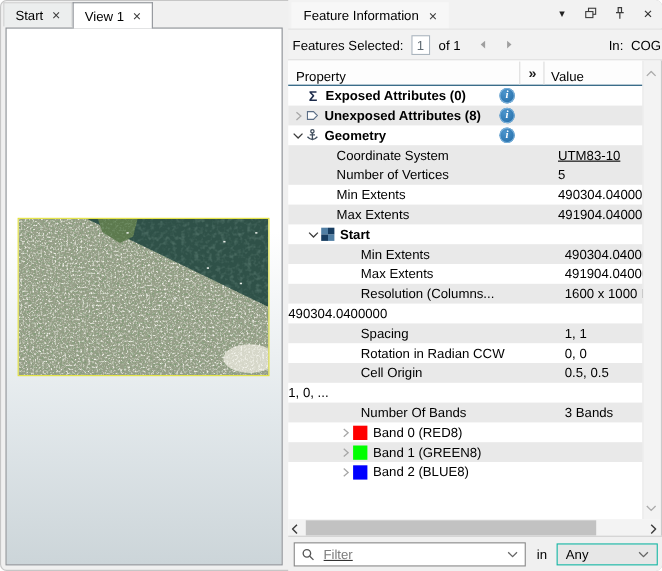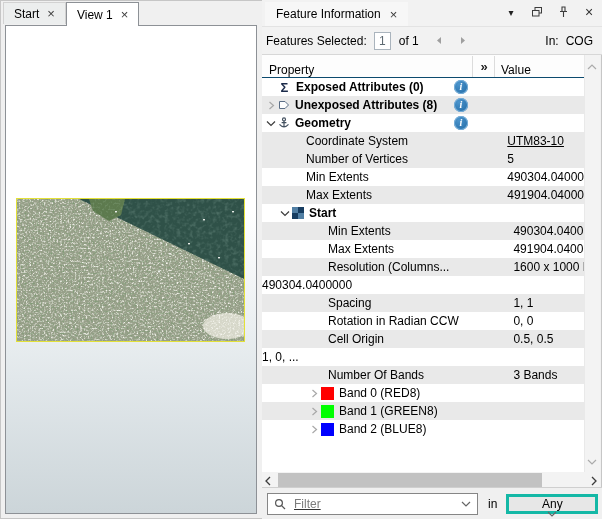--- a/index.html
+++ b/index.html
@@ -1,18 +1,18 @@
 <!DOCTYPE html>
 <html><head>
 <meta charset="utf-8">
 <style>
   html,body{margin:0;padding:0;}
   .app{position:relative;width:602px;height:519px;background:#f0f0f0;overflow:hidden;
        font-family:"Liberation Sans",sans-serif;font-size:12px;color:#000;
-       box-shadow:inset 0 0 0 1px #c6c6c6;}
+       box-shadow:inset 0 0 0 1px #c6c6c6;border-radius:6px;}
   
   #left-tabs{position:absolute;left:3px;top:2px;height:23px;display:flex;z-index:3;}
   .vtab{display:flex;align-items:center;gap:8px;padding:0 10px;height:21px;
         background:#eceeee;border:1px solid #d2d2d2;border-bottom:none;}
   .vtab.active{background:#fff;border:1px solid #8d9196;border-bottom:none;height:23px;}
   .tab-close{color:#3c3c3c;font-size:13px;line-height:13px;cursor:default;}
   #canvas{position:absolute;left:5px;top:25px;width:250px;height:487px;border:1px solid #8d9196;
           background:linear-gradient(180deg,#ffffff 0%,#ffffff 38%,#e2e8eb 72%,#ccd5d9 100%);}
   #aerial{position:absolute;left:11px;top:173px;width:227px;height:142px;outline:1.5px solid #e3e138;}
   
@@ -65,22 +65,22 @@
   .hthumb{position:absolute;left:16px;top:1px;width:264px;height:14px;background:#c2c2c2;}
   
   #pfilter{position:absolute;left:262px;top:487px;width:340px;height:32px;border-top:1px solid #cfcfcf;
            background:#f0f0f0;display:flex;align-items:center;}
   .fcombo{margin-left:5px;width:209px;height:20px;background:#fff;border:1px solid #868686;
           display:flex;align-items:center;}
   .fcombo input{border:none;outline:none;flex:1;font:12px "Liberation Sans",sans-serif;color:#333;
           background:transparent;min-width:0;text-decoration:underline;}
   .fcombo input::placeholder{color:#7c7c7c;}
   .flabel{margin:0 9px 0 10px;}
-  .fselect{width:92px;height:20px;background:#e7e7e7;border:3px solid #14b8a6;display:flex;
-           align-items:center;justify-content:space-between;padding:0 7px;box-sizing:border-box;flex-direction:column;}
+  .fselect{width:92px;height:20px;background:#e7e7e7;border:1px solid #14b8a6;display:flex;
+           align-items:center;justify-content:space-between;padding:0 7px;box-sizing:border-box;}
 </style>
 </head>
 <body>
 
 <div class="app">
 
   <div id="left-tabs">
     <div class="vtab">
       <span>Start</span>
       <span class="tab-close">×</span>
@@ -163,21 +163,21 @@
           <path d="M6 1 L2 4.5 L6 8 Z" fill="#9f9f9f"></path>
         </svg>
     </span>
     <span class="nav-arrow">
       <svg width="8" height="9" viewBox="0 0 8 9">
           <path d="M2 1 L6 4.5 L2 8 Z" fill="#9f9f9f"></path>
         </svg>
     </span>
     <span class="tb-space"></span>
     <span>In:</span>
-    <span style="margin:0 9px 0 7px;">COG</span>
+    <span style="margin:0 1px 0 7px;">COG</span>
   </div>
 
   <div id="ptable">
     <div class="thead">
       <div class="h-prop">Property</div>
       <div class="h-mid">»</div>
       <div class="h-val">Value</div>
     </div>
     <div id="rows">
         <div class="trow bold">

